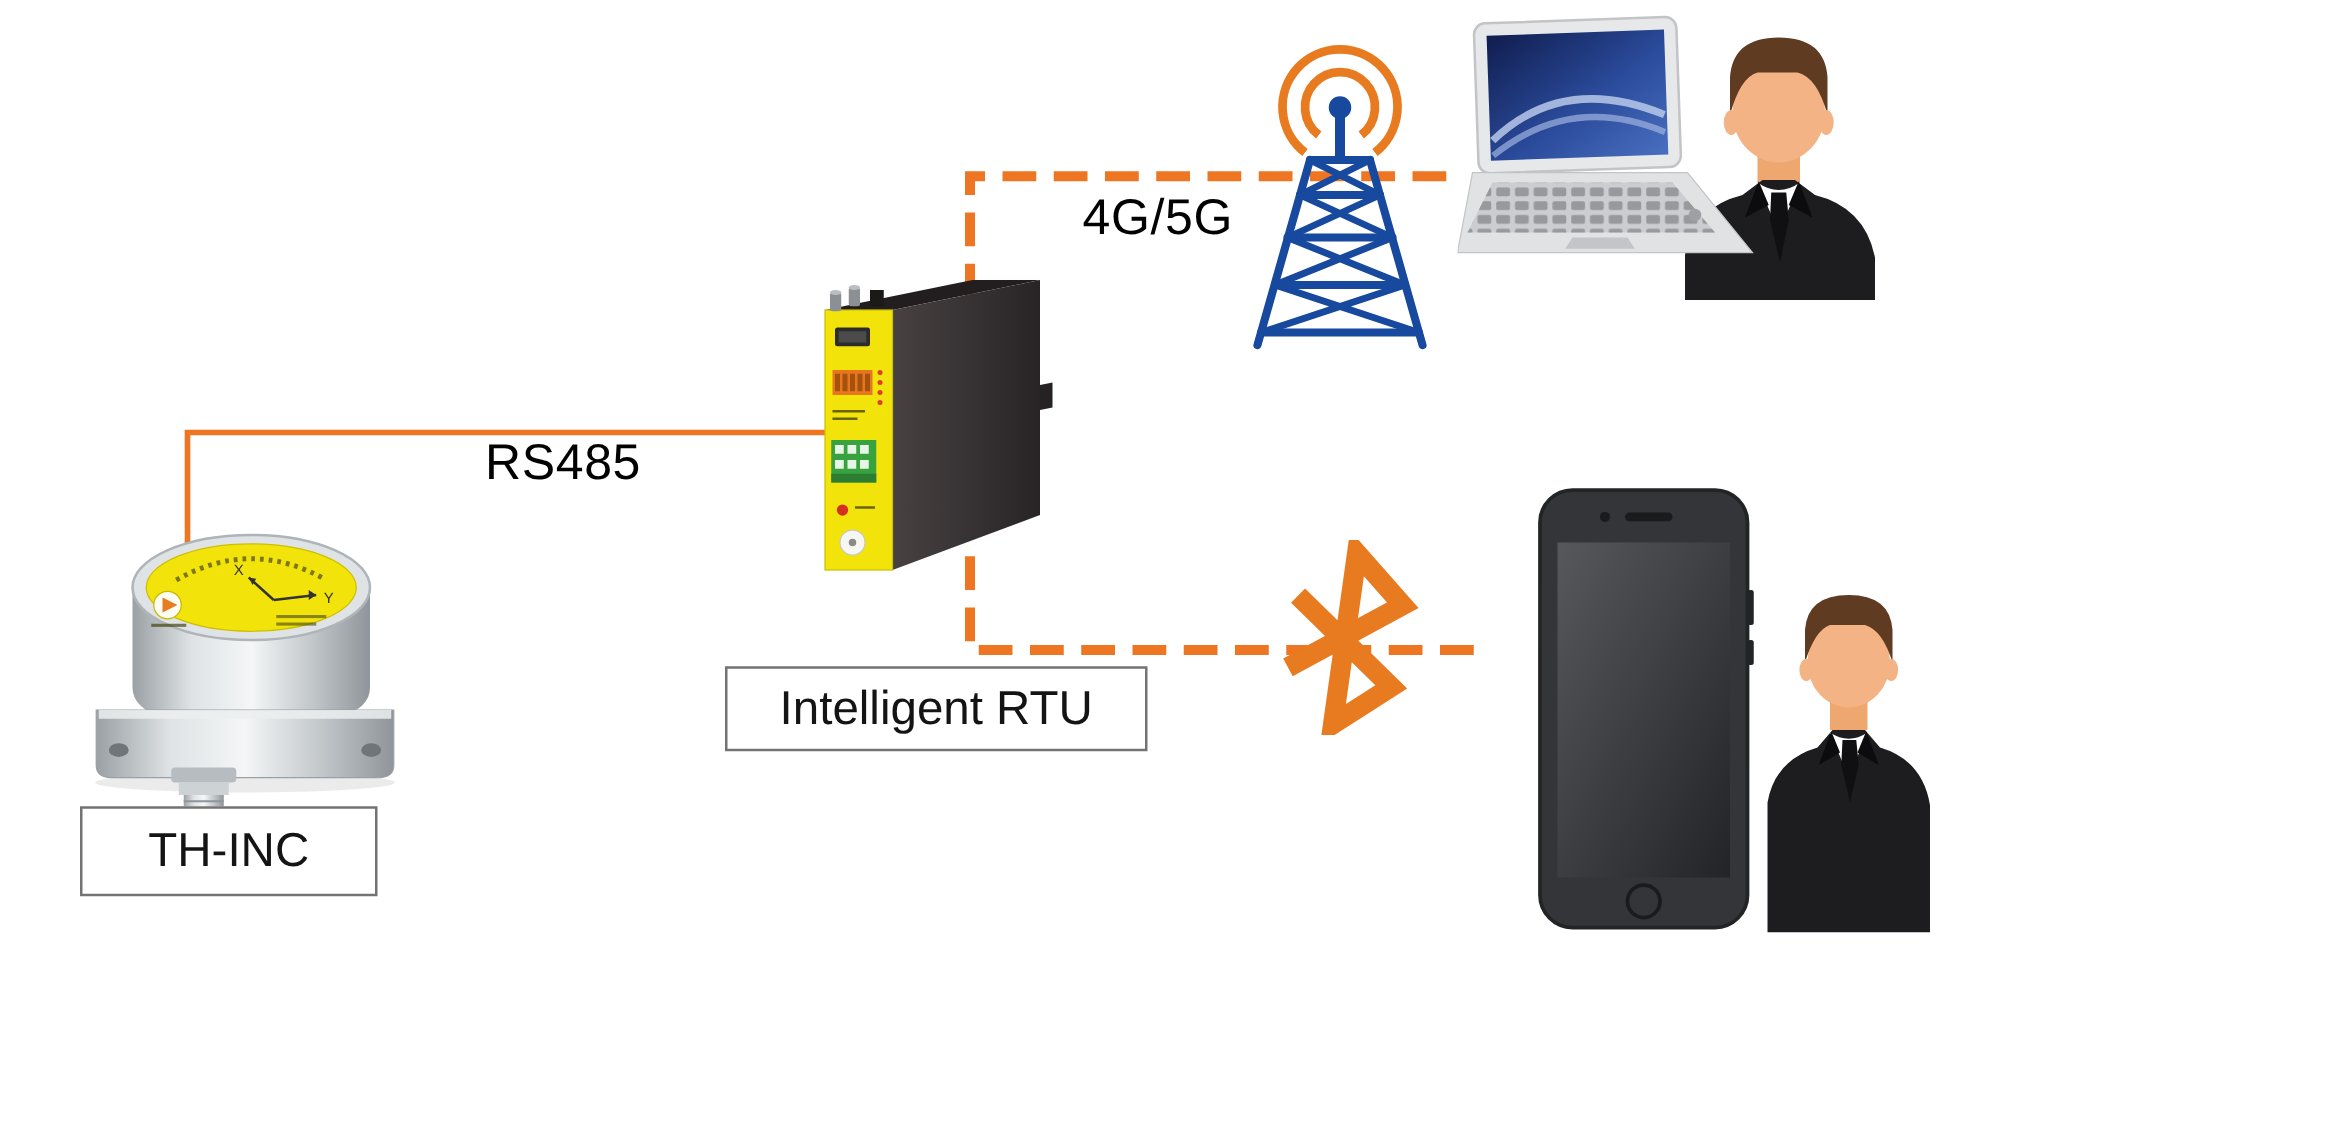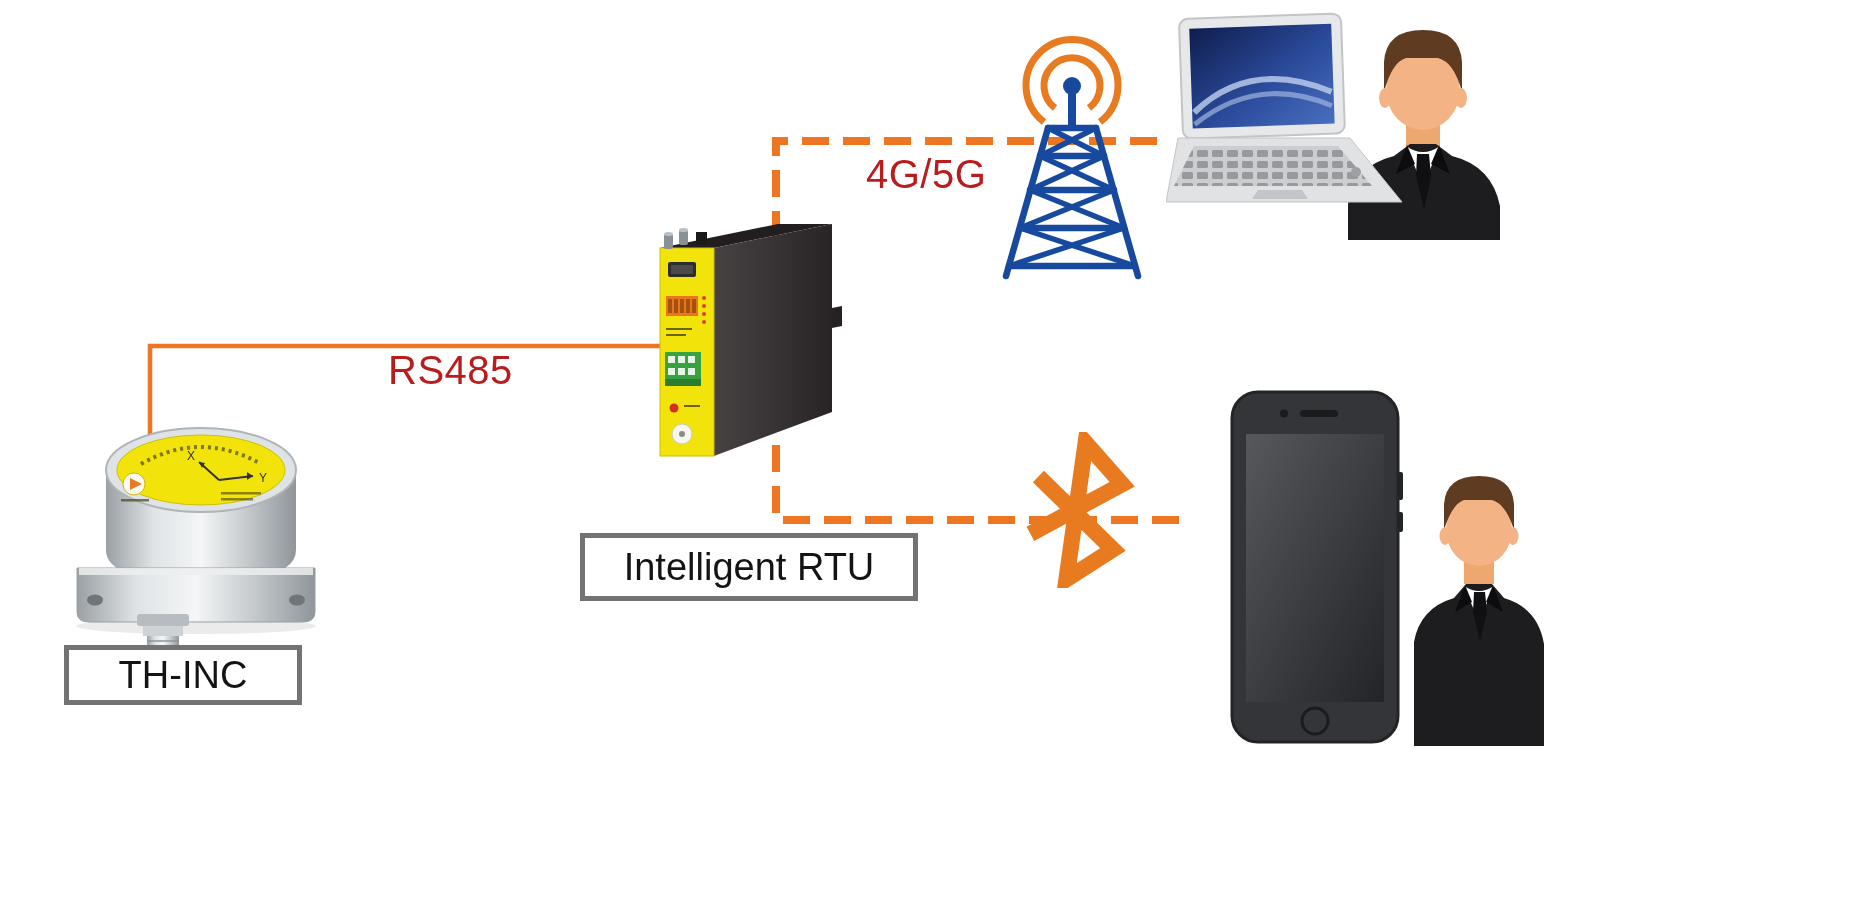--- a/index.html
+++ b/index.html
@@ -2,28 +2,28 @@
 <html><head>
 <meta charset="utf-8">
 <style>
   *{margin:0;padding:0;box-sizing:border-box}
   html,body{background:#ffffff}
   .stage{position:relative;width:1866px;height:900px;background:#fff;overflow:hidden;
          font-family:"Liberation Sans",sans-serif}
   .wires{position:absolute;left:0;top:0;z-index:1}
   .icon{position:absolute;z-index:2}
   .icon svg{display:block}
-  .link-label{position:absolute;z-index:3;color:#b91c1c;font-size:40px;font-weight:500;letter-spacing:.5px}
+  .link-label{position:absolute;z-index:3;color:#000000;font-size:40px;font-weight:500;letter-spacing:.5px}
   .lbl-rs485{left:388px;top:348px}
   .lbl-cell{left:866px;top:152px}
   .lbl-bt{left:831px;top:458px}
-  .name-box{position:absolute;z-index:3;background:#fff;border:5px solid #737373;
+  .name-box{position:absolute;z-index:3;background:#fff;border:2px solid #737373;
             display:flex;align-items:center;justify-content:center;
             font-size:38px;color:#141414;font-weight:400}
-  .box-sensor{left:64px;top:645px;width:238px;height:60px}
+  .box-sensor{left:64px;top:645px;width:238px;height:72px}
   .box-rtu{left:580px;top:533px;width:338px;height:68px}
   .ic-sensor{left:70px;top:400px}
   .ic-rtu{left:652px;top:212px}
   .ic-tower{left:986px;top:26px}
   .ic-laptop{left:1166px;top:6px}
   .ic-bt{left:1012px;top:432px}
   .ic-phone{left:1228px;top:388px}
 </style>
 </head>
 <body>

